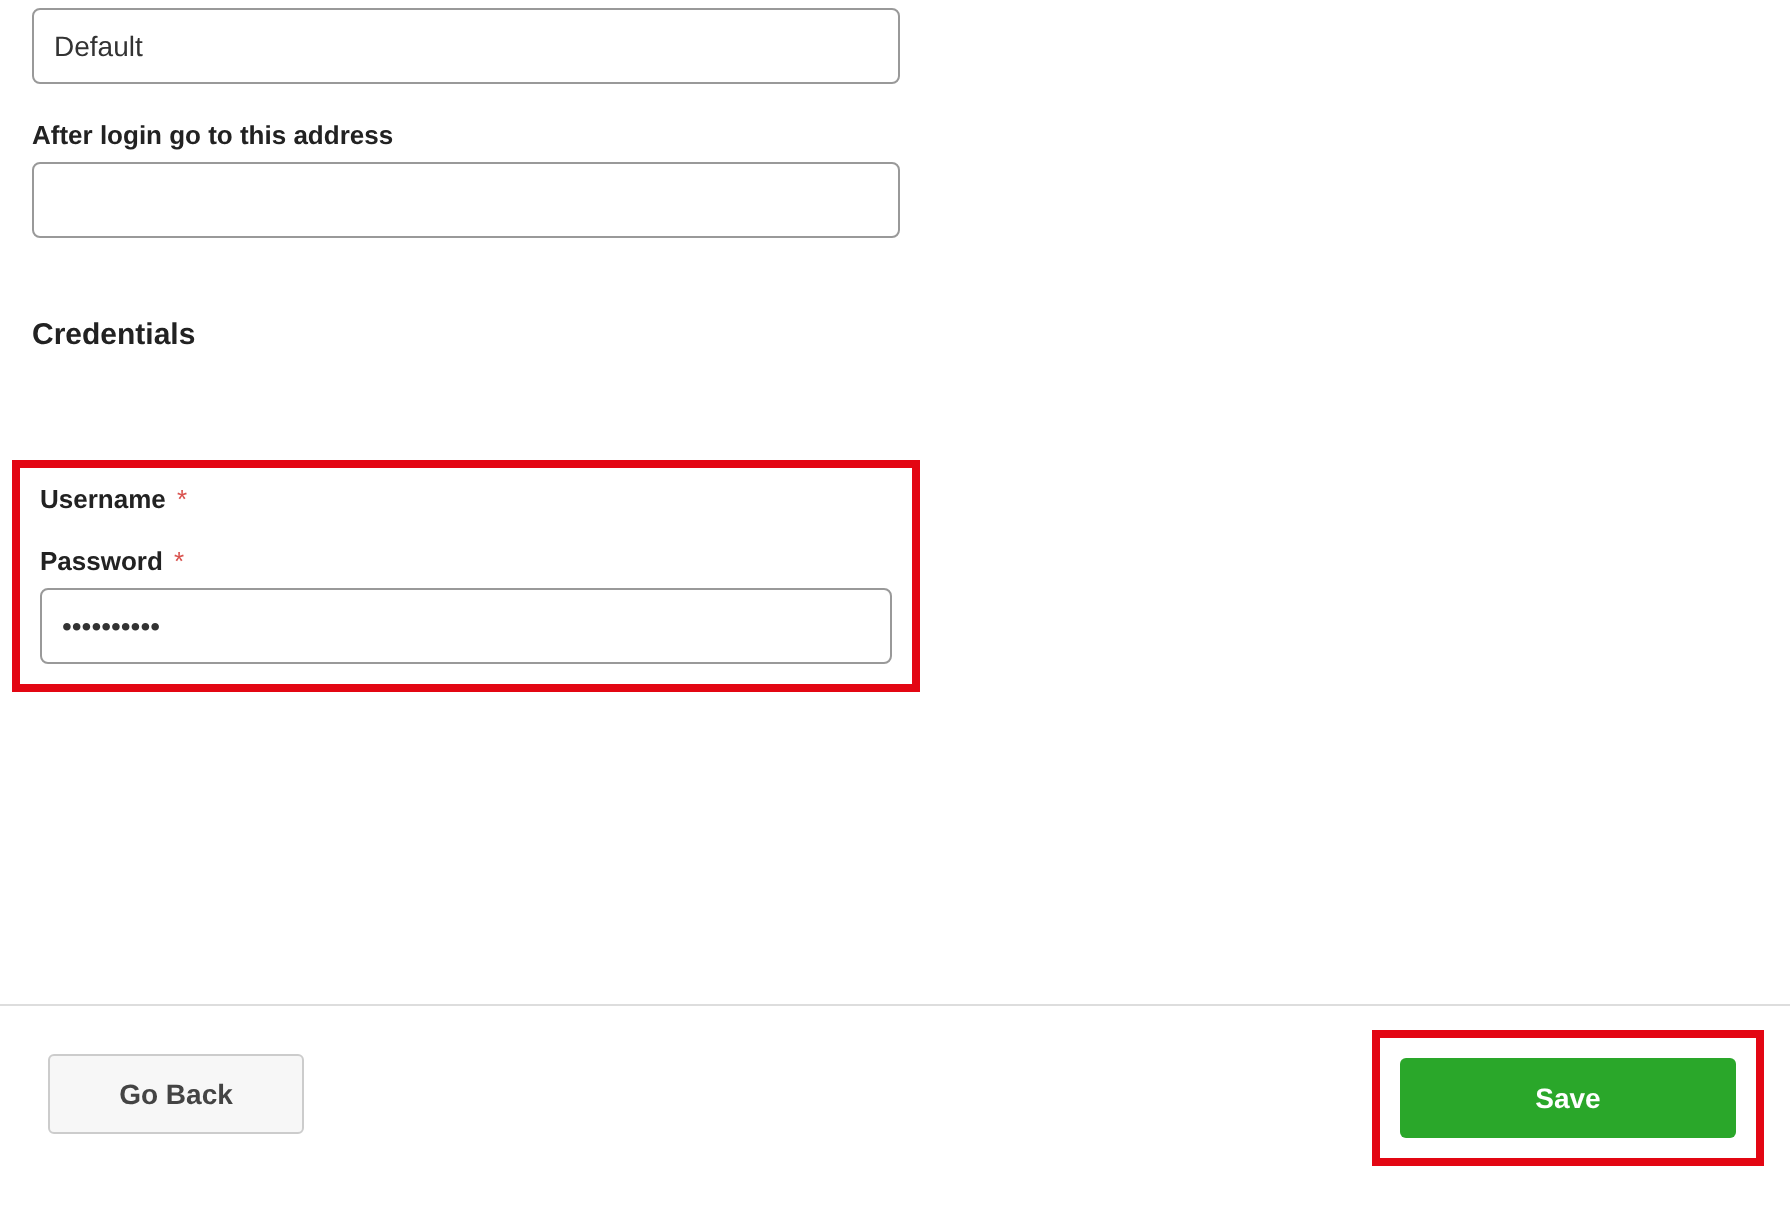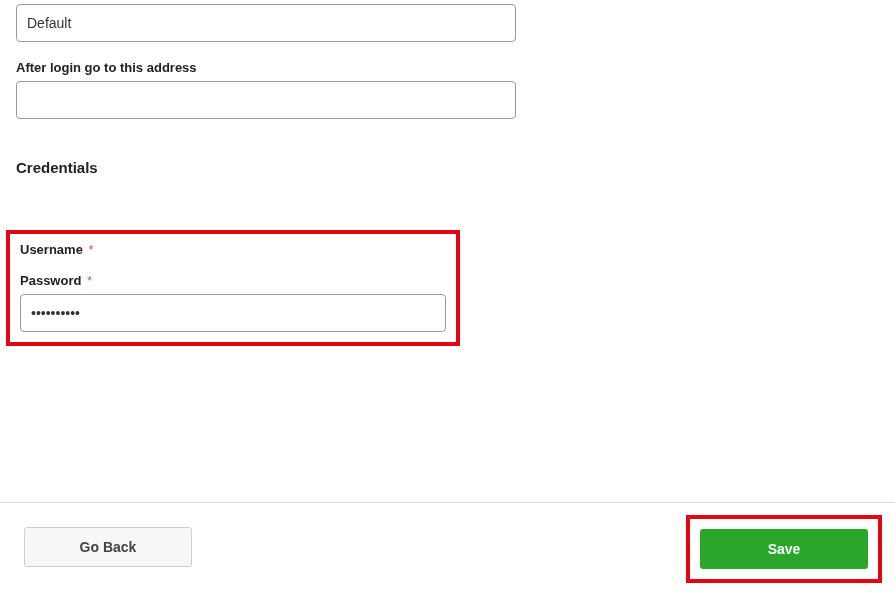--- a/index.html
+++ b/index.html
@@ -26,21 +26,21 @@
       color: #222;
       display: block;
       margin-bottom: 6px;
     }
     .required-star {
       color: #d9534f;
       margin-left: 2px;
       font-weight: 400;
     }
     .text-input {
-      width: 500px;
+      width: 434px;
       height: 38px;
       border: 1px solid #999;
       border-radius: 4px;
       padding: 0 10px;
       font-size: 14px;
       color: #333;
       background: #fff;
     }
     .section-heading {
       font-size: 15px;
@@ -81,21 +81,21 @@
       font-size: 14px;
       font-weight: 600;
       cursor: pointer;
       padding: 0 24px;
       border: 1px solid transparent;
     }
     .btn-back {
       background: #f7f7f7;
       border: 1px solid #ccc;
       color: #444;
-      width: 168px;
+      width: 128px;
     }
     .btn-save {
       background: #2aa72a;
       color: #fff;
       width: 168px;
     }
     .inner-credentials .field-group:first-child {
       margin-bottom: 16px;
     }
     .username-wrapper {

